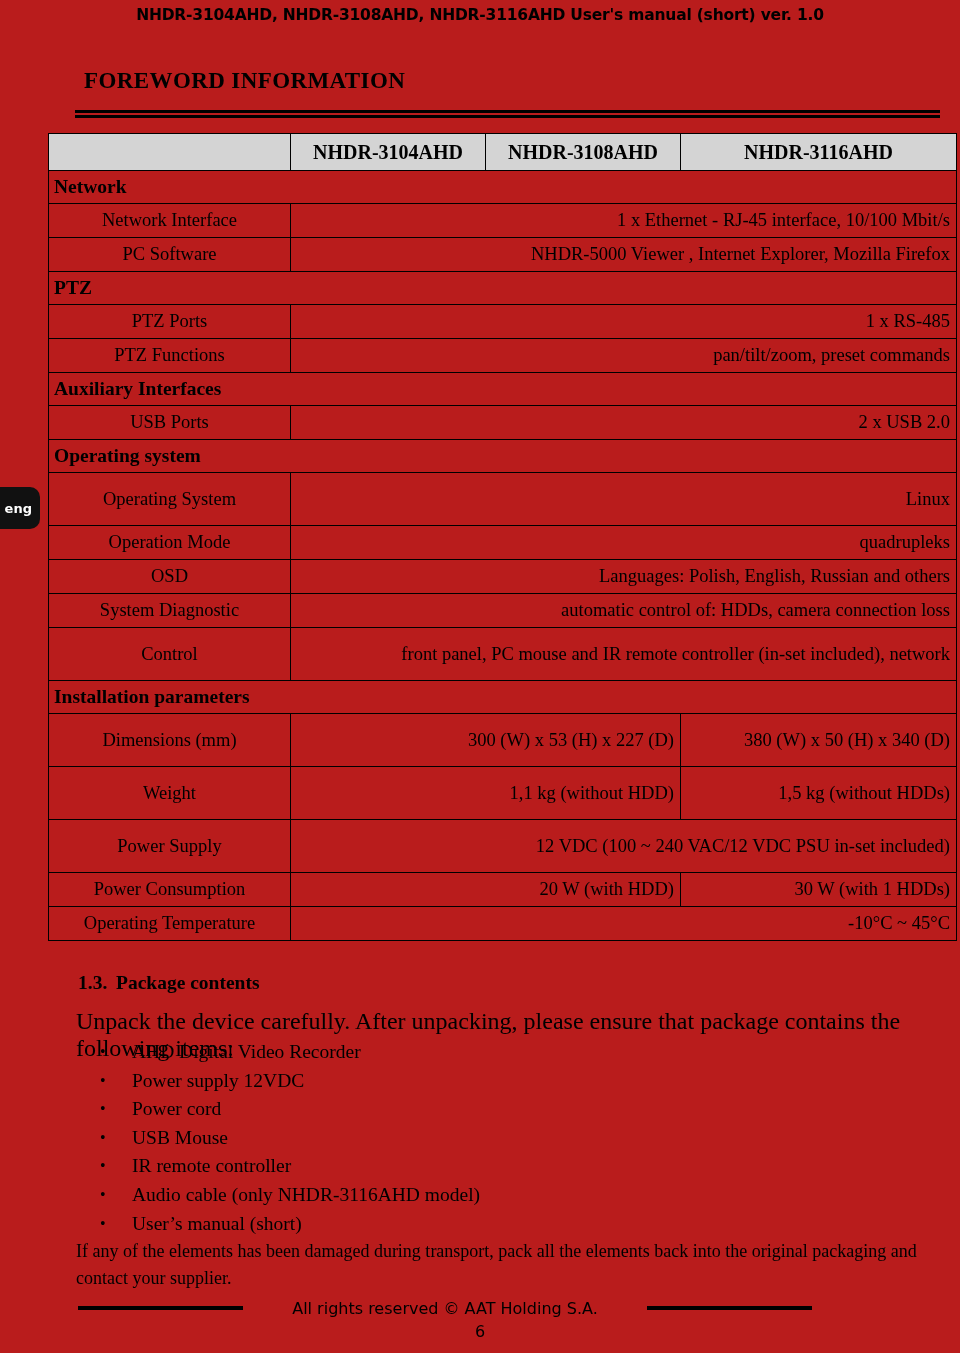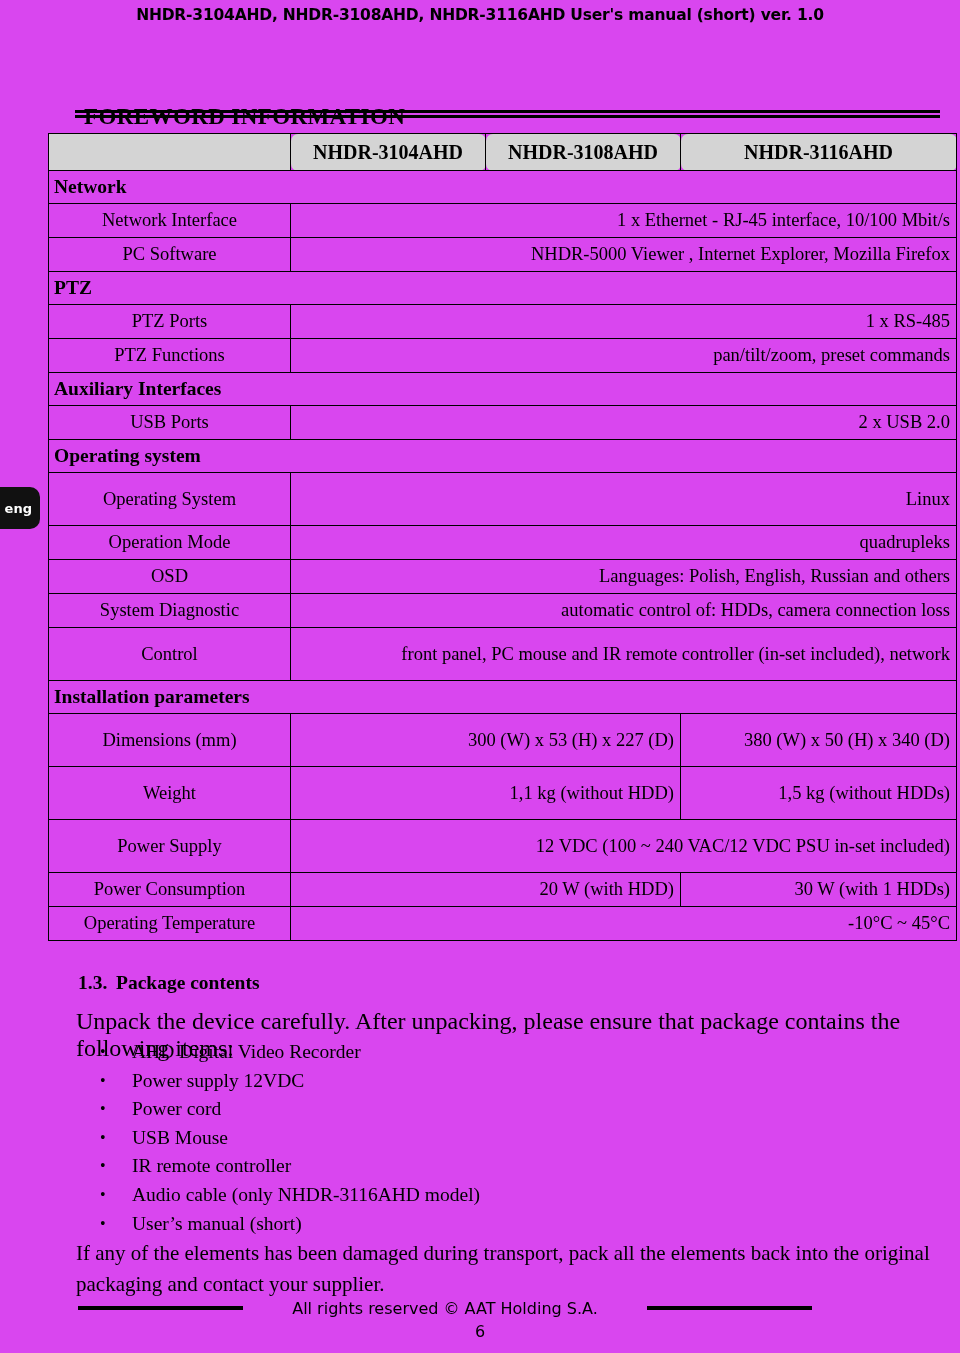--- a/index.html
+++ b/index.html
@@ -4,21 +4,21 @@
 <style>
   html, body {
     margin: 0;
     padding: 0;
     background: #ffffff;
   }
   .page {
     position: relative;
     width: 960px;
     height: 1353px;
-    background: #d946ef;
+    background: #b91c1c;
     font-family: "Liberation Serif", serif;
     color: #000000;
     overflow: hidden;
   }
 
   
   .running-header {
     position: absolute;
     top: 6px;
     left: 0;
@@ -32,21 +32,20 @@
 
   
   .section-title {
     position: absolute;
     top: 68px;
     left: 84px;
     font-family: "Liberation Serif", serif;
     font-size: 23px;
     font-weight: bold;
     letter-spacing: 0.4px;
-    margin-top: 36px;
   }
 
   
   .double-rule {
     position: absolute;
     top: 110px;
     left: 75px;
     width: 865px;
     height: 8px;
     border-top: 3px solid #000;
@@ -95,21 +94,20 @@
   .col-b { width: 195px; }
   .col-c { width: 276px; }
 
   .hdr-blank { background: #d4d4d4; height: 32px; }
   .hdr-model {
     background: #d4d4d4;
     text-align: center;
     font-weight: bold;
     font-size: 20px;
     height: 32px;
-    border-radius: 7px;
   }
 
   .group-row td {
     font-weight: bold;
     font-size: 19.5px;
     text-align: left;
     padding-left: 5px;
     height: 28px;
   }
 
@@ -164,21 +162,21 @@
     left: 24px;
     top: 0;
     font-size: 16px;
   }
 
   .pkg-outro {
     position: absolute;
     top: 1238px;
     left: 76px;
     width: 880px;
-    font-size: 21px;
+    font-size: 18px;
     line-height: 1.48;
   }
 
   
   .footer {
     position: absolute;
     top: 1296px;
     left: 0;
     width: 890px;
     height: 24px;

